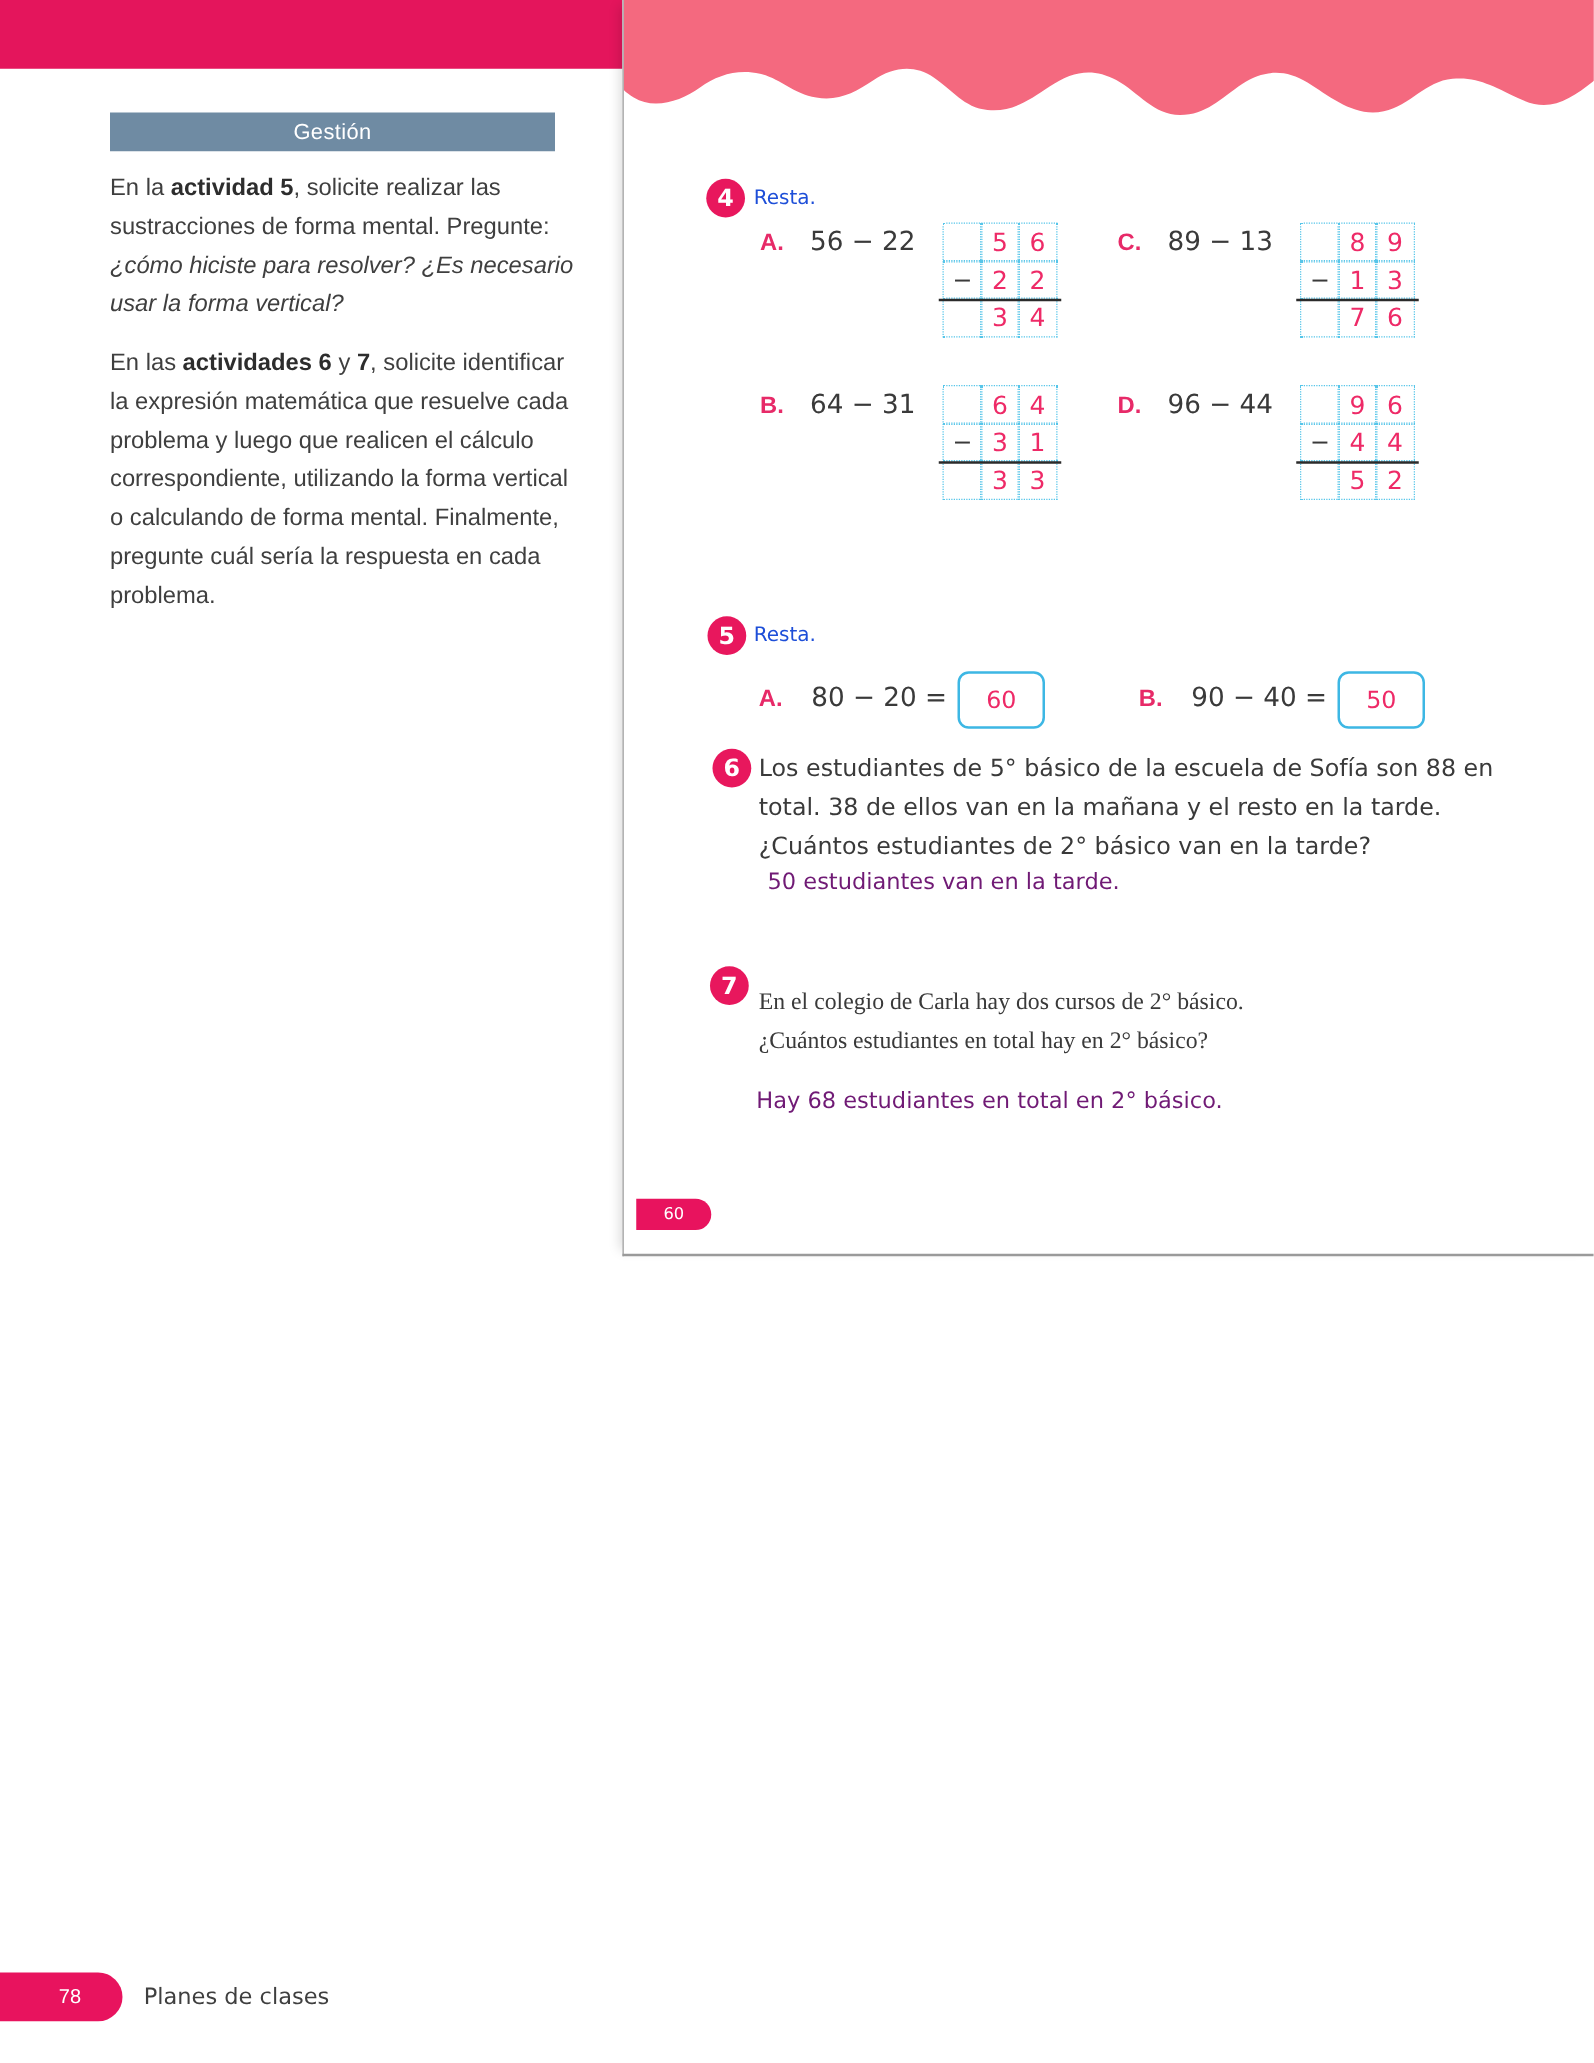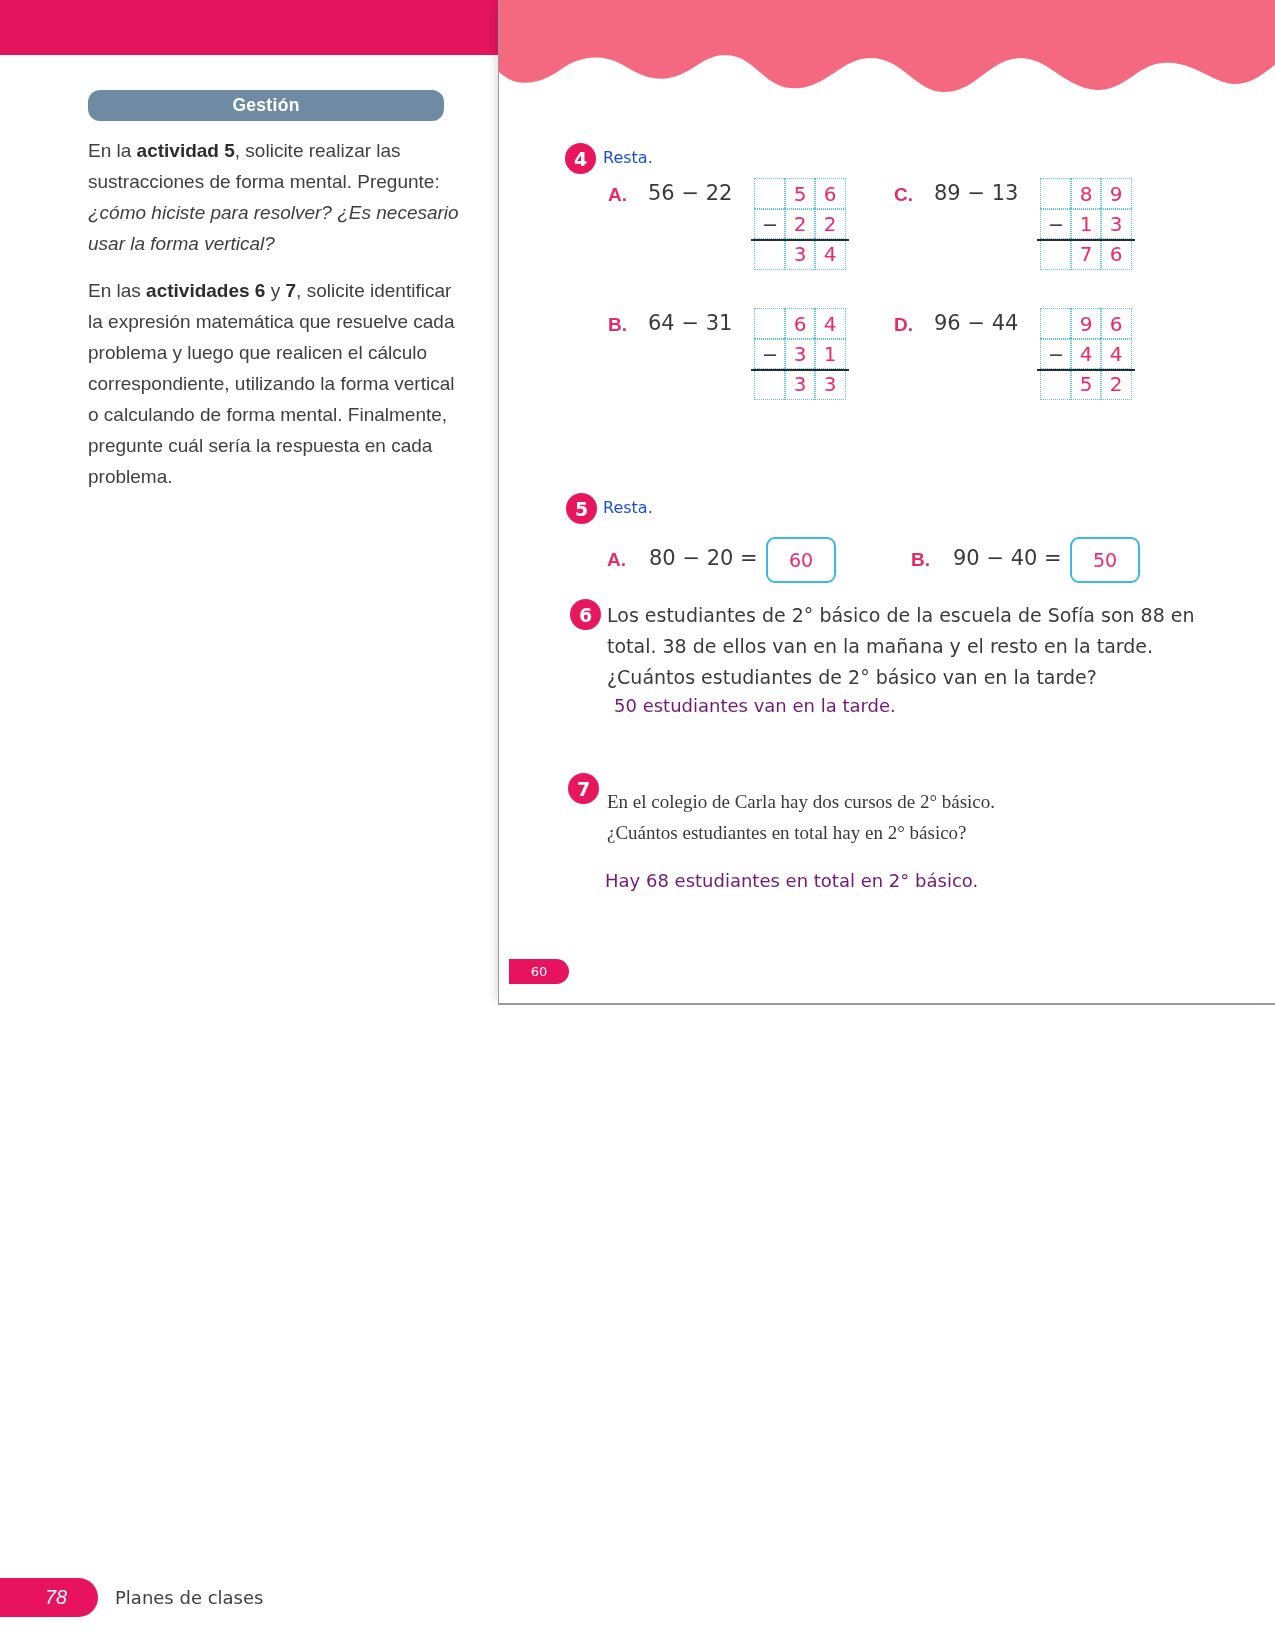--- a/index.html
+++ b/index.html
@@ -62,35 +62,35 @@
   .page-badge {
     position:absolute; left:10px; top:959px; width:60px; height:25px;
     background:#e8135e; color:#ffffff; font-size:13px;
     border-radius:0 13px 13px 0;
     display:flex; align-items:center; justify-content:center;
   }
 
   
   .sidebar { position:absolute; left:88px; top:90px; width:372px; }
   .gestion {
-    width:356px; height:31px; border-radius:12px; background:#6f8ba3;
-    color:#ffffff; font-weight:bold; font-size:17.5px; letter-spacing:0.3px;
+    width:356px; height:31px; border-radius:0; background:#6f8ba3;
+    color:#ffffff; font-weight:normal; font-size:17.5px; letter-spacing:0.3px;
     display:flex; align-items:center; justify-content:center;
   }
   .side-paras { margin-top:14px; }
   .side-para { font-size:19px; line-height:31px; color:#3f3f3f; margin-bottom:16px; }
   .side-para .b { font-weight:bold; color:#2d2d2d; }
   .side-para .i { font-style:italic; }
 
   
   .footer-pill {
     position:absolute; left:0; top:1578px; width:98px; height:39px;
     background:#e8135e; border-radius:0 20px 20px 0;
-    color:#ffffff; font-size:20px;
-    display:flex; align-items:center; justify-content:center; padding-left:14px;font-style:italic;
+    color:#ffffff; font-size:16px;
+    display:flex; align-items:center; justify-content:center; padding-left:14px;
   }
   .footer-label {
     position:absolute; left:115px; top:1587px; font-size:18px; color:#3f3f3f;
     font-family:"DejaVu Sans", sans-serif;
   }
 </style>
 </head>
 <body>
 
 <div class="band-left"></div>
@@ -185,21 +185,21 @@
       </div>
       <div class="prob5" style="left: 412px; top: 537px;">
         <span class="pletter">B.</span>
         <span class="pexpr">90 − 40 =</span>
         <div class="ansbox">50</div>
       </div>
     </div>
 
   <div class="act-circle" style="left:71px; top:599px;">6</div>
   <div class="wordprob" style="left:108px; top:600px;" id="act6-lines">
-      <div class="wp-line">Los estudiantes de 2° básico de la escuela de Sofía son 88 en</div>
+      <div class="wp-line">Los estudiantes de 5° básico de la escuela de Sofía son 88 en</div>
       <div class="wp-line">total. 38 de ellos van en la mañana y el resto en la tarde.</div>
       <div class="wp-line">¿Cuántos estudiantes de 2° básico van en la tarde?</div>
     </div>
   <div class="wp-answer" style="left:115px; top:695px;">50 estudiantes van en la tarde.</div>
 
   <div class="act-circle" style="left:69px; top:773px;">7</div>
   <div class="wordprob" style="left:108px; top:786px;font-family:Liberation Serif, serif;" id="act7-lines">
       <div class="wp-line">En el colegio de Carla hay dos cursos de 2° básico.</div>
       <div class="wp-line">¿Cuántos estudiantes en total hay en 2° básico?</div>
     </div>

